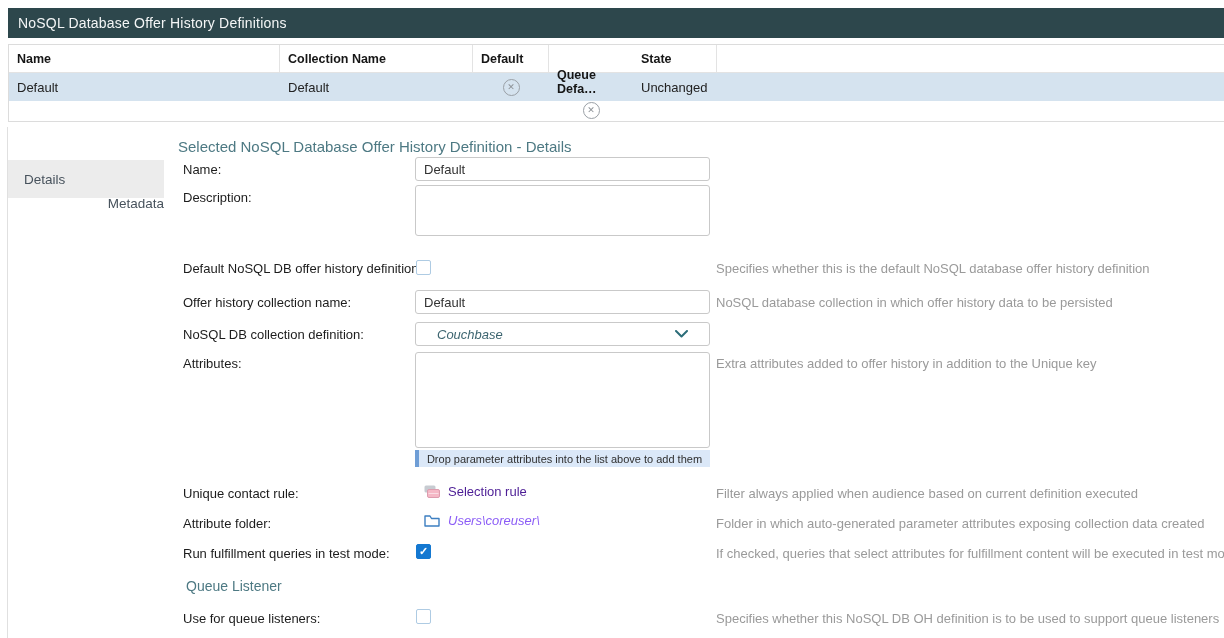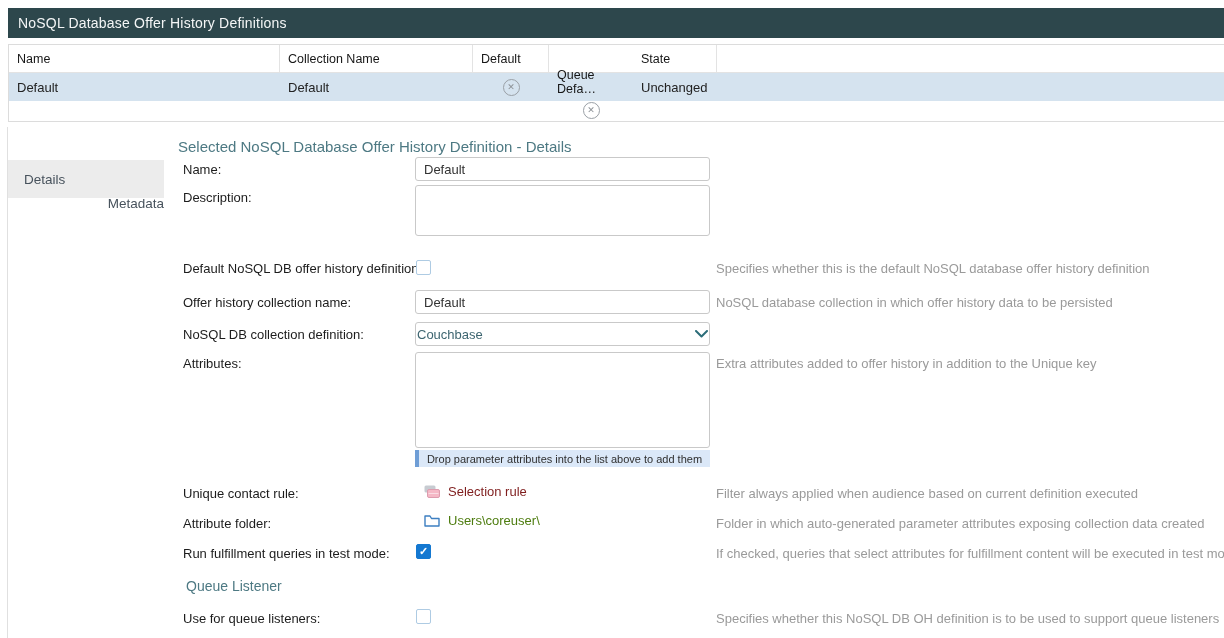--- a/index.html
+++ b/index.html
@@ -9,21 +9,21 @@
 
   
   .titlebar { position:absolute; left:8px; top:8px; width:1216px; height:30px;
     background:#2d474c; display:flex; align-items:center; padding-left:10px; }
   .titlebar span { color:#f4f6f6; font-size:14px; letter-spacing:.2px; }
 
   
   .grid { position:absolute; left:8px; top:44px; width:1216px; height:78px;
     border:1px solid #dcdcdc; border-right:none; background:#fff; }
   .grid-header { display:flex; height:28px; border-bottom:1px solid #e3e3e3; }
-  .grid-header .cell { font-size:12.5px; font-weight:normal; color:#161616;
+  .grid-header .cell { font-size:12.5px; font-weight:bold; color:#161616;
     display:flex; align-items:center; padding:0 8px; border-right:1px solid #e3e3e3; }
   .grid-header .cell.filler { flex:1; border-right:none; }
   .grid-row { display:flex; height:28px; background:#d5e3ef; }
   .grid-row .cell { font-size:13px; color:#222; display:flex; align-items:center; padding:0 8px; }
   .grid-row .cell.center { justify-content:center; }
   .grid-empty { height:19px; background:#fff; }
   .c0{width:271px;} .c1{width:193px;} .c2{width:76px;} .c3{width:84px;margin-top:37px;} .c4{width:84px;}
   .circlex { width:17px; height:17px; border:1px solid #9aa0a6; border-radius:50%;
     display:flex; align-items:center; justify-content:center; color:#8d9297; font-size:9px; line-height:1; }
   .circlex::before { content:"\2715"; }
@@ -41,36 +41,36 @@
   .lbl { position:absolute; left:183px; font-size:13px; color:#1c1c1c; }
   .help { position:absolute; left:716px; font-size:13px; color:#9a9a9a; white-space:nowrap; }
   .txt { position:absolute; left:415px; width:295px; height:24px; border:1px solid #c9c9c9;
     border-radius:3px; font-family:"Liberation Sans",sans-serif; font-size:13px; color:#333;
     padding:0 8px; outline:none; background:#fff; }
   .txtarea { position:absolute; left:415px; top:185px; width:295px; height:51px;
     border:1px solid #c9c9c9; border-radius:3px; resize:none; outline:none; background:#fff;
     font-family:"Liberation Sans",sans-serif; font-size:13px; padding:4px 8px; }
   .selectbox { position:absolute; left:415px; top:322px; width:295px; height:24px;
     border:1px solid #c9c9c9; border-radius:3px; background:#fff; display:flex;
-    align-items:center; justify-content:space-between; padding:0 1px; cursor:default; }
+    align-items:center; justify-content:space-between; padding:0 21px; cursor:default;font-style:italic; }
   .selectbox .val { font-size:13px; color:#3d6570; }
   .attrbox { position:absolute; left:415px; top:352px; width:295px; height:96px;
     border:1px solid #c9c9c9; border-radius:3px; background:#fff; }
   .drophint { position:absolute; left:415px; top:450px; width:295px; height:17px;
     background:#dbe8f8; border-left:4px solid #6f9ed6; display:flex; align-items:center;
     justify-content:center; font-size:11px; color:#2f2f2f; }
   .checkbox { position:absolute; left:416px; width:15px; height:15px; border:1px solid #aecbe3;
     border-radius:2px; background:#fff; cursor:pointer; }
   .checkbox.checked { background:#1478d1; border-color:#1478d1; display:flex;
     align-items:center; justify-content:center; }
   .checkbox.checked::after { content:"\2713"; color:#fff; font-size:11px; font-weight:bold; line-height:1; }
   .iconval { position:absolute; display:flex; align-items:center; gap:8px; left:424px; }
   .iconval .vtext { font-size:13px; }
-  .gray-text { color:#7f1d1d; }
-  .dark-text { color:#4d7c0f; }
+  .gray-text { color:#4c1d95; }
+  .dark-text { color:#8b5cf6;font-style:italic; }
   .section-hd { position:absolute; left:186px; top:578px; font-size:14px; color:#4d7983; }
 </style>
 </head>
 <body>
 
 <div class="page">
 
   <div class="titlebar">
     <span>NoSQL Database Offer History Definitions</span>
   </div>

